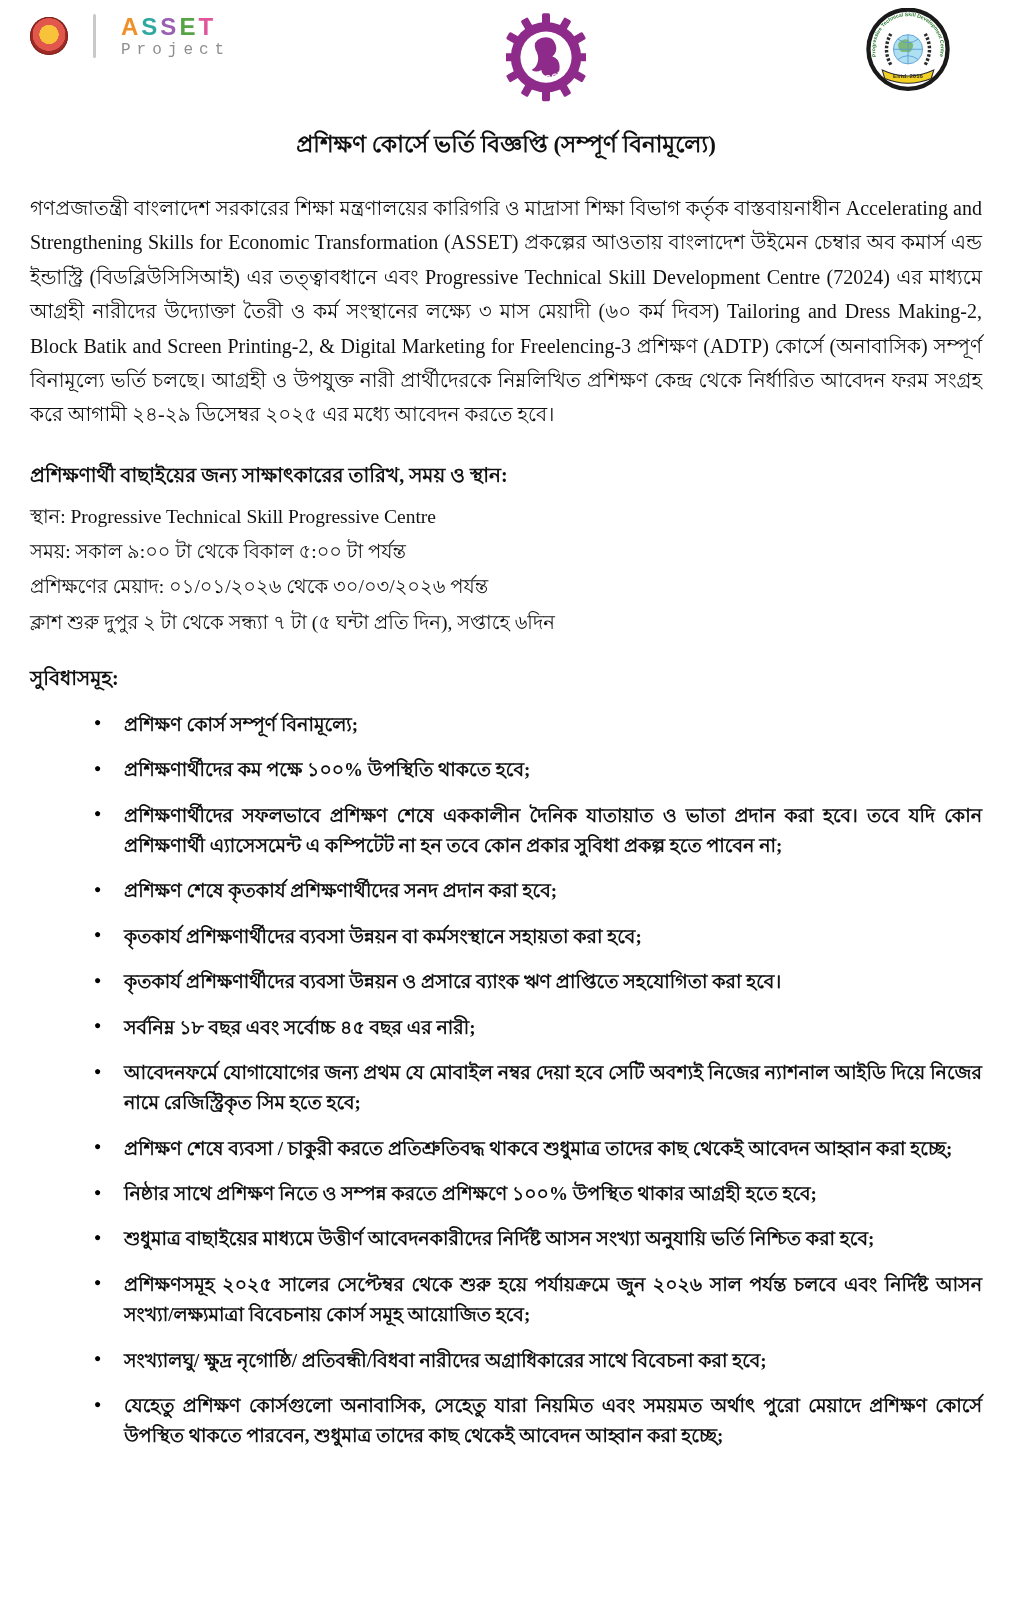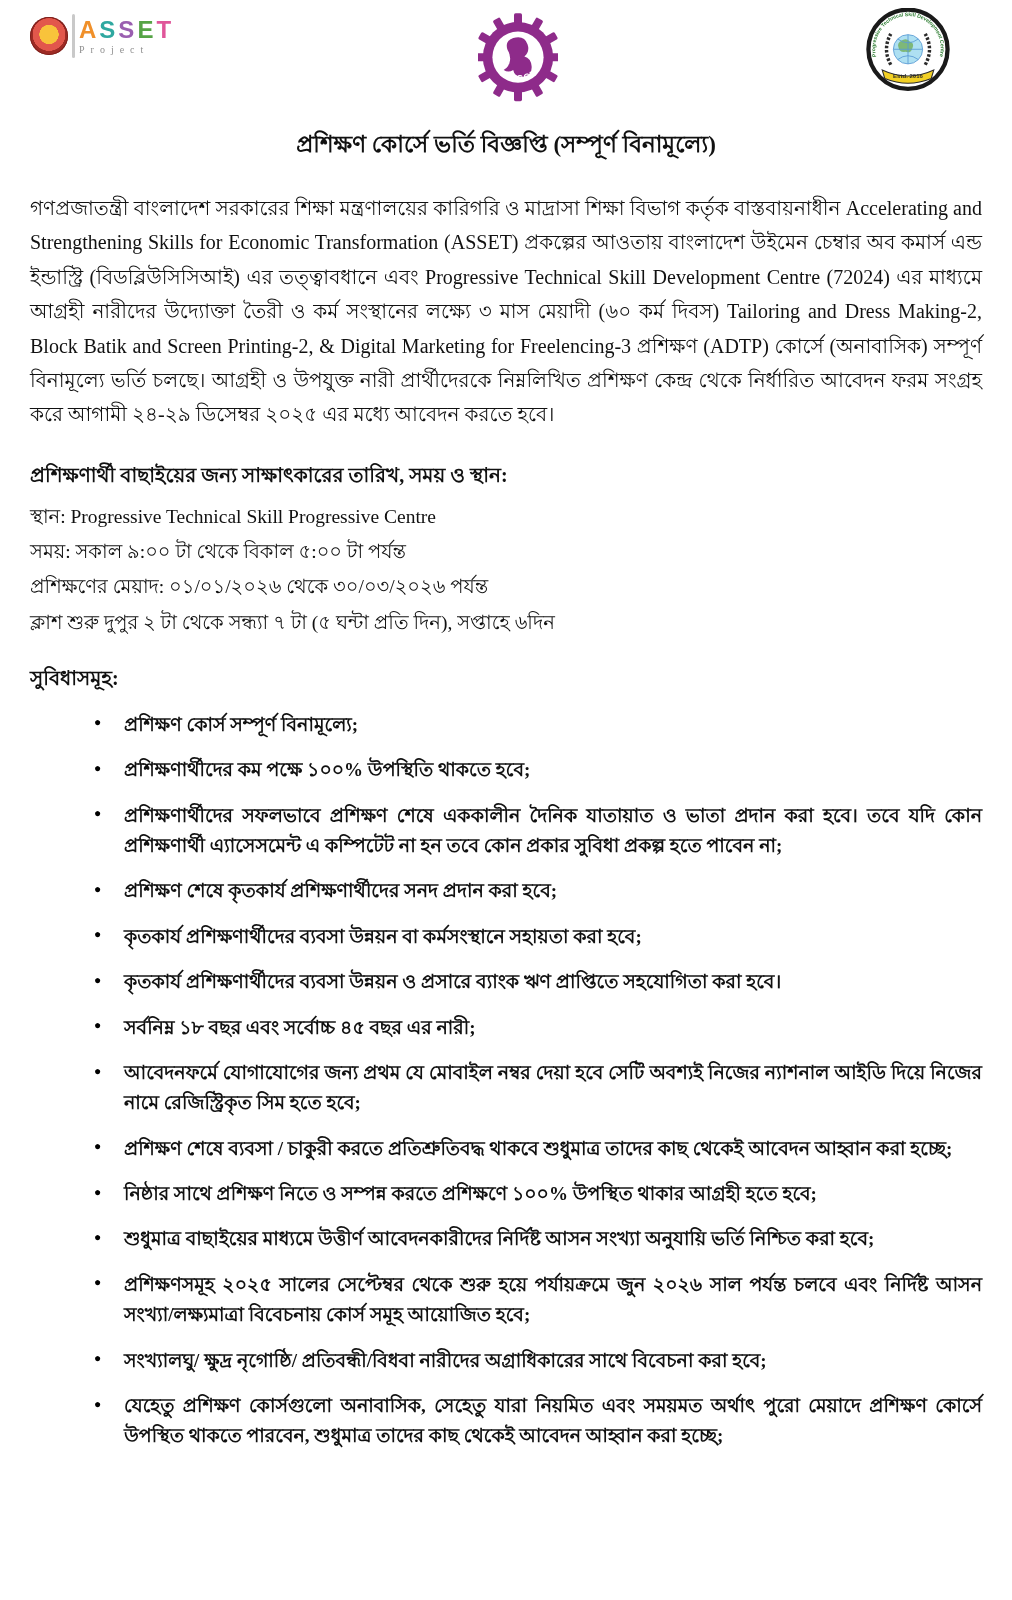--- a/index.html
+++ b/index.html
@@ -5,29 +5,29 @@
   html,body{margin:0;padding:0;background:#ffffff;}
   body{
     width:1012px;min-height:1600px;margin:0 auto;
     font-family:"Liberation Serif","DejaVu Serif",serif;
     color:#111;-webkit-font-smoothing:antialiased;
   }
   .page{padding:8px 30px 30px 30px;box-sizing:border-box;}
 
   
   .header{display:flex;align-items:flex-start;justify-content:space-between;height:100px;}
-  .asset-logo{display:flex;align-items:center;gap:4px;margin-top:6px;}
+  .asset-logo{display:flex;align-items:center;gap:25px;margin-top:6px;}
   .emblem{width:38px;height:38px;border-radius:50%;flex:0 0 auto;
     background:radial-gradient(circle at 50% 46%, #f8c33b 0 34%, #e2574c 35% 58%, #9e2b25 59% 100%);
     box-shadow:0 0 0 1px #7e201c inset;}
   .logo-divider{width:3px;height:44px;background:#c9c9c9;border-radius:2px;}
   .asset-word{font-family:"Liberation Sans","DejaVu Sans",sans-serif;font-weight:bold;
     font-size:24px;letter-spacing:3px;line-height:1;}
-  .asset-sub{font-family:Liberation Serif, serif;color:#8f8f8f;
-    font-size:10px;letter-spacing:6px;margin-top:3px;line-height:1;}
+  .asset-sub{font-family:Liberation Mono, monospace;color:#8f8f8f;
+    font-size:16px;letter-spacing:6px;margin-top:3px;line-height:1;}
   .a-l0{color:#f0902a}.a-l1{color:#2fa8a0}.a-l2{color:#9a5fb0}.a-l3{color:#56a446}.a-l4{color:#e0569a}
   .bwcci-logo{margin-top:4px;}
   .round-logo{margin:0 28px 0 0;}
 
   
   .title{font-size:23px;font-weight:700;text-align:center;margin:18px 0 26px 0;}
 
   
   .intro{font-size:20px;line-height:1.72;text-align:justify;margin:0 0 28px 0;}
 

